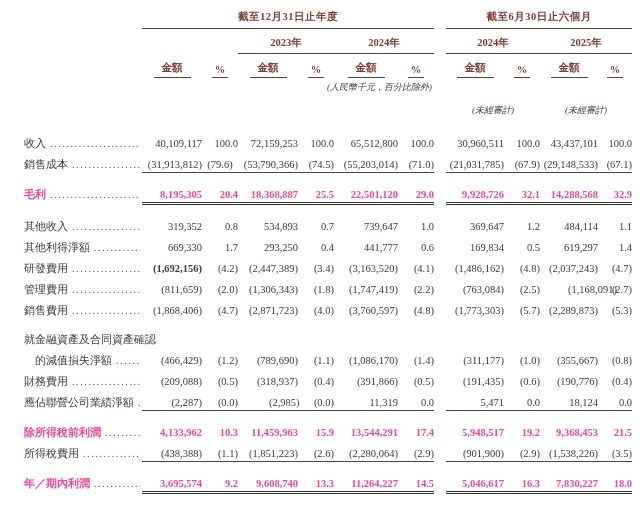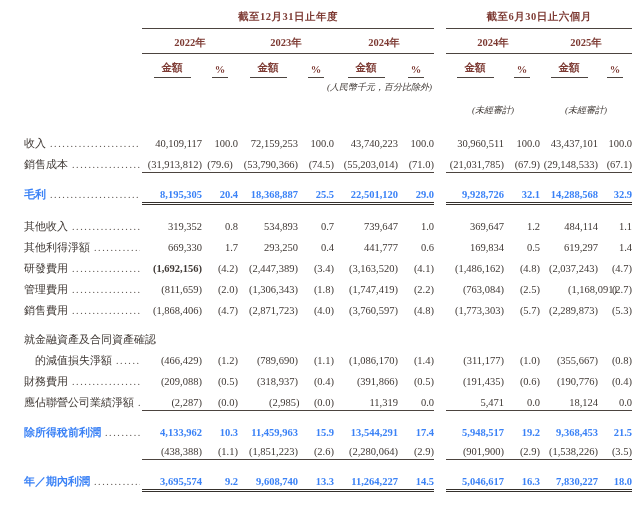--- a/index.html
+++ b/index.html
@@ -37,21 +37,21 @@
   .h4{margin-top:3px;}
   .h4 .note{
     font-style:italic;font-size:9px;color:var(--ink);text-align:right;padding-right:2px;
   }
   .h5{margin-top:10px;}
   .h5 .un{font-style:italic;font-size:9px;text-align:center;color:var(--ink);}
   
   #table-body{margin-top:16px;}
   .t-row{padding:3px 0;align-items:baseline;}
   .t-row.gap{margin-top:8px;}
-  .t-row.bold{font-weight:700;color:#3b82f6;}
+  .t-row.bold{font-weight:700;color:#ec4899;}
   .lblcell{display:flex;align-items:baseline;font-size:11px;white-space:nowrap;}
   .lblcell.ind .lbltxt{padding-left:11px;}
   .lblcell.only{grid-column:1 / 13;}
   .dots{flex:1 1 auto;overflow:hidden;white-space:nowrap;margin:0 2px 1px 4px;font-weight:400;}
   .dots::after{
     content:"....................................................................";
     font-size:10px;letter-spacing:1.6px;color:#5a524c;
   }
   .val{font-size:10.5px;text-align:right;white-space:nowrap;padding-bottom:1px;}
   .val.u1{border-bottom:1px solid var(--rule);padding-bottom:2px;}
@@ -61,21 +61,20 @@
 <body>
 
 <div class="page">
 
   <div class="grid h1">
     <div class="gtitle" style="grid-column:2 / 8">截至12月31日止年度</div>
     <div class="gtitle" style="grid-column:9 / 13">截至6月30日止六個月</div>
   </div>
 
   <div class="grid h2">
-    <div class="year" style="grid-column:2 / 4">2022年</div>
     <div class="year" style="grid-column:4 / 6">2023年</div>
     <div class="year" style="grid-column:6 / 8">2024年</div>
     <div class="year" style="grid-column:9 / 11">2024年</div>
     <div class="year" style="grid-column:11 / 13">2025年</div>
   </div>
 
   <div class="grid h3">
     <div class="hc amt" style="grid-column:2"><span>金額</span></div>
     <div class="hc pct" style="grid-column:3"><span>%</span></div>
     <div class="hc amt" style="grid-column:4"><span>金額</span></div>
@@ -100,21 +99,21 @@
   <div id="table-body">
       <div class="grid t-row">
         <div class="lblcell">
           <span class="lbltxt">收入</span>
           <span class="dots"></span>
         </div>
         <div class="val amt" style="grid-column: 2;">40,109,117</div>
         <div class="val pct" style="grid-column: 3;">100.0</div>
         <div class="val amt" style="grid-column: 4;">72,159,253</div>
         <div class="val pct" style="grid-column: 5;">100.0</div>
-        <div class="val amt" style="grid-column: 6;">43,740,223</div>
+        <div class="val amt" style="grid-column: 6;">65,512,800</div>
         <div class="val pct" style="grid-column: 7;">100.0</div>
         <div class="val amt" style="grid-column: 9;">30,960,511</div>
         <div class="val pct" style="grid-column: 10;">100.0</div>
         <div class="val amt" style="grid-column: 11;">43,437,101</div>
         <div class="val pct" style="grid-column: 12;">100.0</div>
       </div>
       <div class="grid t-row">
         <div class="lblcell">
           <span class="lbltxt">銷售成本</span>
           <span class="dots"></span>
@@ -289,20 +288,24 @@
         <div class="val amt" style="grid-column: 4;">11,459,963</div>
         <div class="val pct" style="grid-column: 5;">15.9</div>
         <div class="val amt" style="grid-column: 6;">13,544,291</div>
         <div class="val pct" style="grid-column: 7;">17.4</div>
         <div class="val amt" style="grid-column: 9;">5,948,517</div>
         <div class="val pct" style="grid-column: 10;">19.2</div>
         <div class="val amt" style="grid-column: 11;">9,368,453</div>
         <div class="val pct" style="grid-column: 12;">21.5</div>
       </div>
       <div class="grid t-row">
+        <div class="lblcell">
+          <span class="lbltxt">所得稅費用</span>
+          <span class="dots"></span>
+        </div>
         <div class="val amt u1" style="grid-column: 2;">(438,388)</div>
         <div class="val pct u1" style="grid-column: 3;">(1.1)</div>
         <div class="val amt u1" style="grid-column: 4;">(1,851,223)</div>
         <div class="val pct u1" style="grid-column: 5;">(2.6)</div>
         <div class="val amt u1" style="grid-column: 6;">(2,280,064)</div>
         <div class="val pct u1" style="grid-column: 7;">(2.9)</div>
         <div class="val amt u1" style="grid-column: 9;">(901,900)</div>
         <div class="val pct u1" style="grid-column: 10;">(2.9)</div>
         <div class="val amt u1" style="grid-column: 11;">(1,538,226)</div>
         <div class="val pct u1" style="grid-column: 12;">(3.5)</div>

